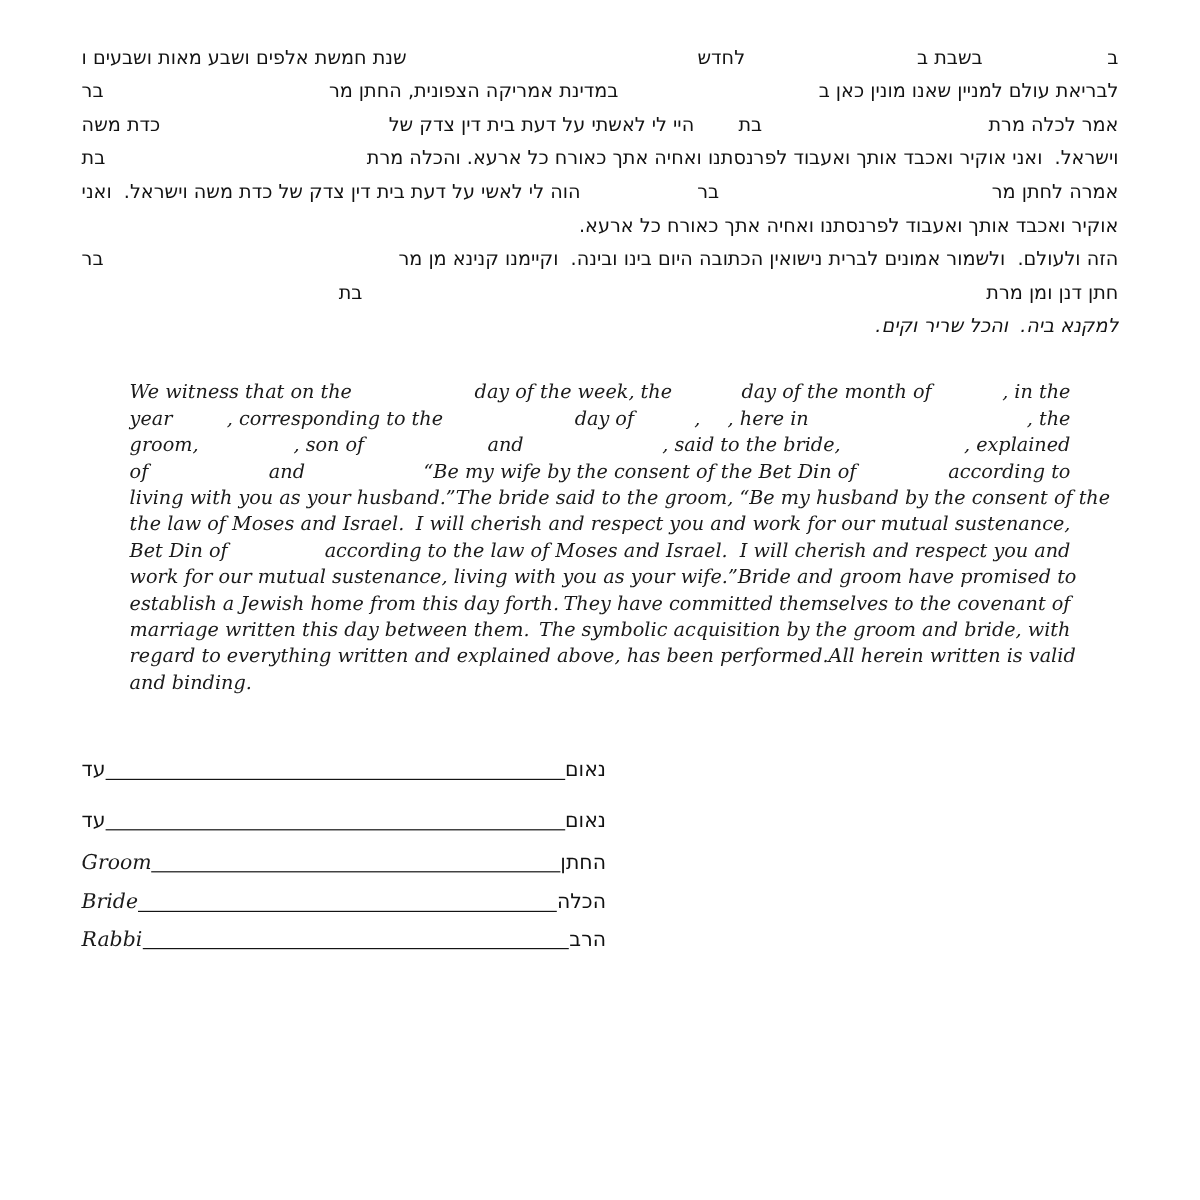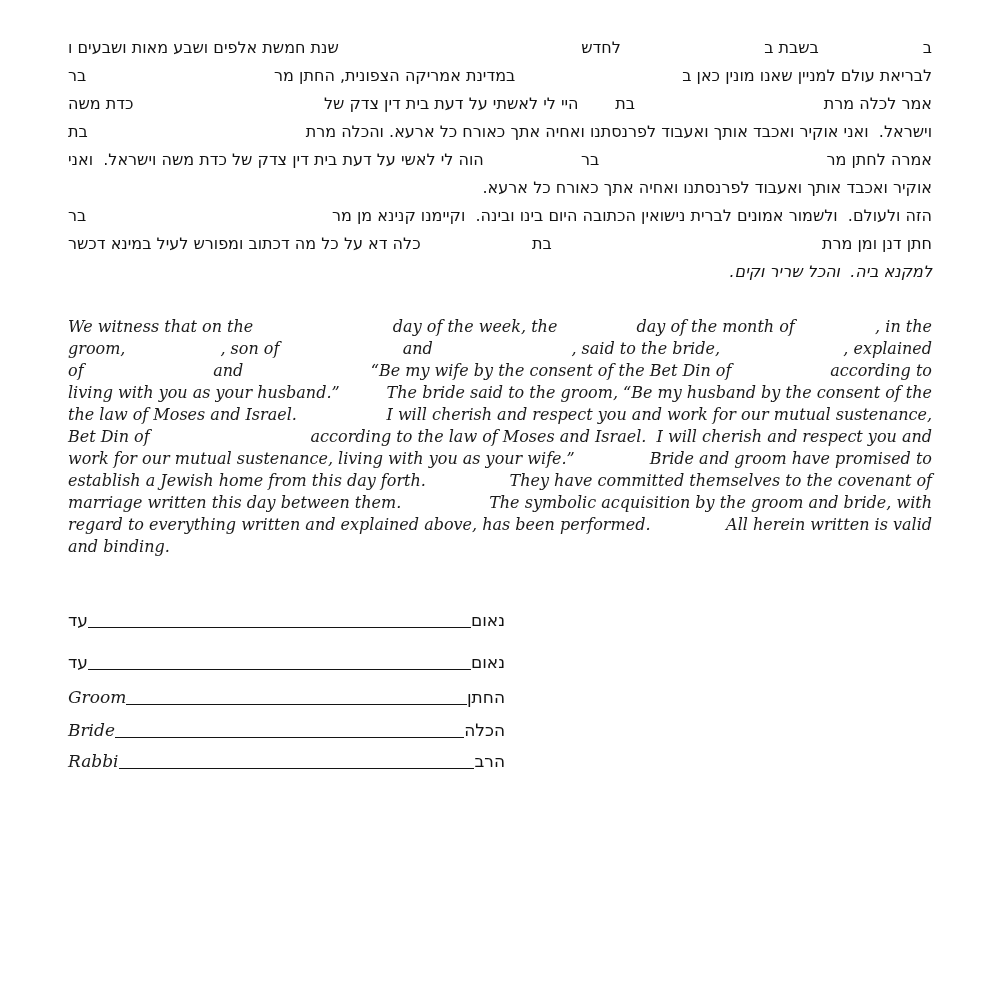--- a/index.html
+++ b/index.html
@@ -21,21 +21,21 @@
   
   .hebrew-block {
     padding: 34px 68px 0 68px;
     font-family: "DejaVu Sans", sans-serif;
     font-size: 16px;
     line-height: 28px;
     color: #121212;
   }
   .english-block {
     margin-top: 30px;
-    padding: 0 68px;
+    padding: 0 108px;
     font-family: "DejaVu Serif", serif;
     font-style: italic;
     font-size: 16px;
     line-height: 22px;
     color: #1a1a1a;
   }
   .tline {
     display: flex;
     align-items: baseline;
     width: 100%;
@@ -136,33 +136,45 @@
       <div class="tline" dir="rtl">
         <span class="seg">הזה ולעולם.  ולשמור אמונים לברית נישואין הכתובה היום בינו ובינה.  וקיימנו קנינא מן מר</span>
         <span class="blank" style="flex-grow: 162;"></span>
         <span class="seg">בר</span>
       </div>
       <div class="tline" dir="rtl">
         <span class="seg">חתן דנן ומן מרת</span>
         <span class="blank" style="flex-grow: 182;"></span>
         <span class="seg">בת</span>
         <span class="blank" style="flex-grow: 75;"></span>
-        <span class="seg">כלה דא על כל מה דכתוב ומפורש לעיל במינא דכשר</span>
       </div>
       <div class="tline start" dir="rtl"><span class="seg">למקנא ביה.  והכל שריר וקים.</span></div>
     </div>
   <div class="english-block" id="english-block" dir="ltr">
       <div class="tline" dir="ltr">
         <span class="seg">We witness that on the</span>
         <span class="blank" style="flex-grow: 113;"></span>
         <span class="seg">day of the week, the</span>
         <span class="blank" style="flex-grow: 64;"></span>
         <span class="seg">day of the month of</span>
         <span class="blank" style="flex-grow: 65;"></span>
         <span class="seg">, in the</span>
+      </div>
+      <div class="tline" dir="ltr">
+        <span class="seg">year</span>
+        <span class="blank" style="flex-grow: 54;"></span>
+        <span class="seg">, corresponding to the</span>
+        <span class="blank" style="flex-grow: 131;"></span>
+        <span class="seg">day of</span>
+        <span class="blank" style="flex-grow: 60;"></span>
+        <span class="seg">,</span>
+        <span class="blank" style="flex-grow: 27;"></span>
+        <span class="seg">, here in</span>
+        <span class="blank" style="flex-grow: 217;"></span>
+        <span class="seg">, the</span>
       </div>
       <div class="tline" dir="ltr">
         <span class="seg">groom,</span>
         <span class="blank" style="flex-grow: 87;"></span>
         <span class="seg">, son of</span>
         <span class="blank" style="flex-grow: 113;"></span>
         <span class="seg">and</span>
         <span class="blank" style="flex-grow: 127;"></span>
         <span class="seg">, said to the bride,</span>
         <span class="blank" style="flex-grow: 113;"></span>

